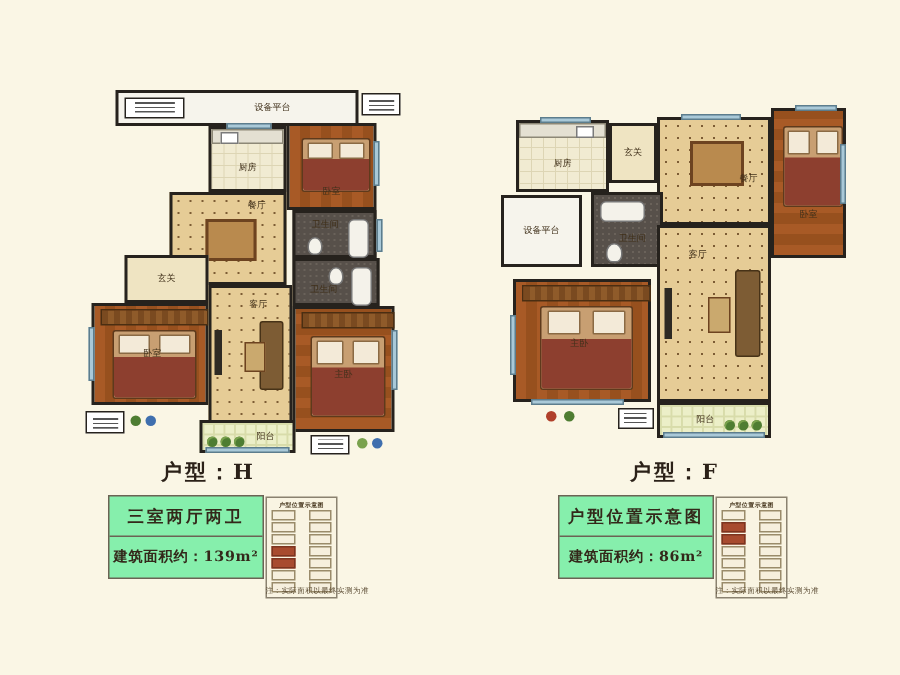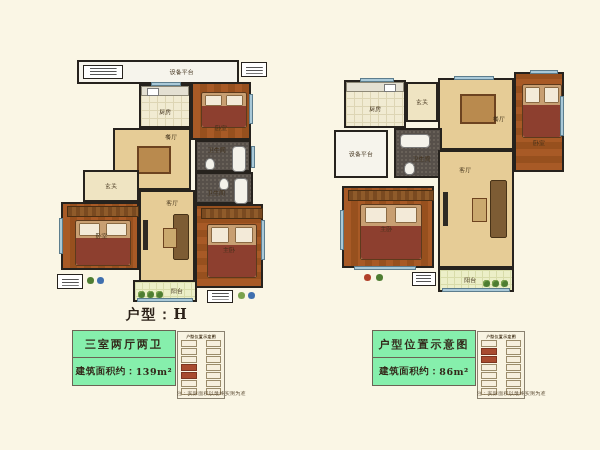--- a/index.html
+++ b/index.html
@@ -225,21 +225,21 @@
         </span>
       <span class="rlabel" style="left:42%;">阳台</span>
     </div>
     <div class="win" style="left:112px;top:228px;width:68px;height:4px;"></div>
 
     <span class="ac" style="left:82px;top:212px;width:24px;height:14px;"></span>
     <span class="dot rd" style="left:34px;top:214px;width:7px;height:7px;"></span>
     <span class="dot g1" style="left:46px;top:214px;width:7px;height:7px;"></span>
   </div>
 
-  <div class="sec-title" style="left:82px;top:306px;">户型：H</div>
+  <div class="sec-title" style="left:64px;top:306px;">户型：H</div>
 
   <div class="info-box" style="left:72px;top:330px;">
     <div class="info-row spec">三室两厅两卫</div>
     <div class="info-row area">
       <span>建筑面积约：</span>
         <span>139m²</span>
     </div>
   </div>
 
   <div class="keyplate-wrap" style="left:177px;top:331px;">
@@ -263,20 +263,21 @@
         <span class="kp-cell"></span>
         <span class="kp-gap"></span>
         <span class="kp-cell"></span>
         <span class="kp-cell"></span>
         <span class="kp-gap"></span>
         <span class="kp-cell"></span>
       </div>
   </div>
   <div class="note" style="left:177px;top:390px;">注：实际面积以最终实测为准</div>
 
+  <div class="sec-title" style="left:375px;top:306px;">户型：F</div>
 
   <div class="info-box" style="left:372px;top:330px;">
     <div class="info-row spec">户型位置示意图</div>
     <div class="info-row area">
       <span>建筑面积约：</span>
         <span>86m²</span>
     </div>
   </div>
 
   <div class="keyplate-wrap" style="left:477px;top:331px;">

